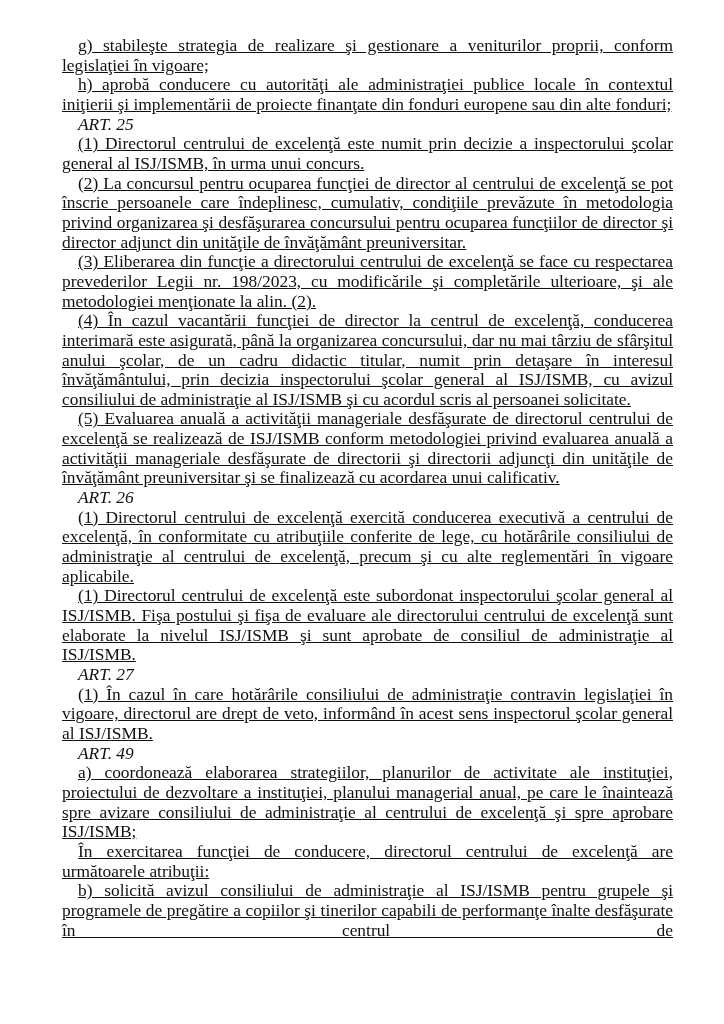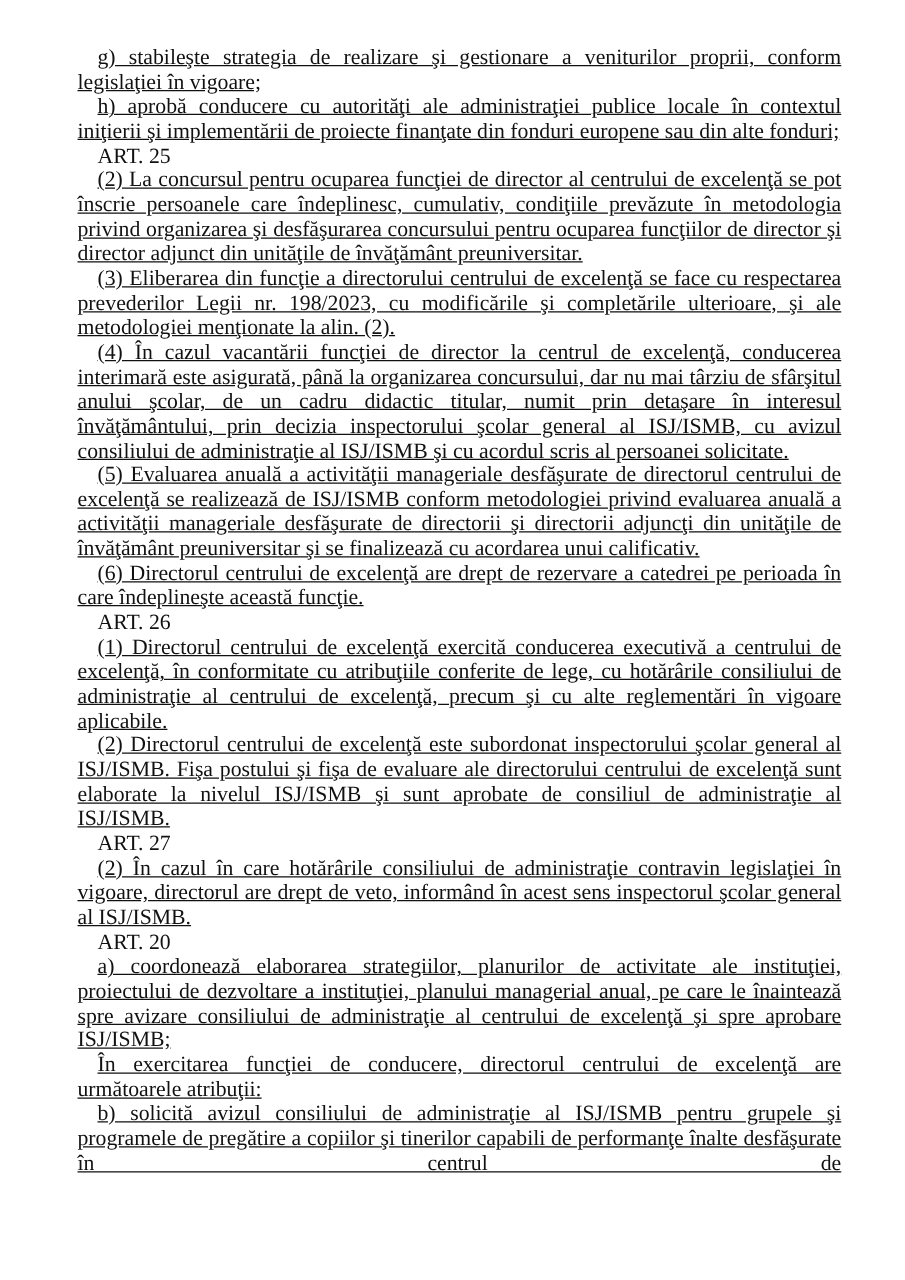--- a/index.html
+++ b/index.html
@@ -25,36 +25,37 @@
   }
   .p {
     margin: 0;
     text-align: justify;
     text-indent: 16px;
     text-decoration: underline;
   }
   .art {
     margin: 0;
     text-indent: 16px;
+    font-style: italic;
   }
 </style>
 </head>
 <body>
 
 <div class="page">
   <p class="p">g) stabileşte strategia de realizare şi gestionare a veniturilor proprii, conform legislaţiei în vigoare;</p>
   <p class="p">h) aprobă conducere cu autorităţi ale administraţiei publice locale în contextul iniţierii şi implementării de proiecte finanţate din fonduri europene sau din alte fonduri;</p>
   <p class="art">ART. 25</p>
+  <p class="p">(1) Directorul centrului de excelenţă este numit prin decizie a inspectorului şcolar general al ISJ/ISMB, în urma unui concurs.</p>
   <p class="p">(2) La concursul pentru ocuparea funcţiei de director al centrului de excelenţă se pot înscrie persoanele care îndeplinesc, cumulativ, condiţiile prevăzute în metodologia privind organizarea şi desfăşurarea concursului pentru ocuparea funcţiilor de director şi director adjunct din unităţile de învăţământ preuniversitar.</p>
   <p class="p">(3) Eliberarea din funcţie a directorului centrului de excelenţă se face cu respectarea prevederilor Legii nr. 198/2023, cu modificările şi completările ulterioare, şi ale metodologiei menţionate la alin. (2).</p>
   <p class="p">(4) În cazul vacantării funcţiei de director la centrul de excelenţă, conducerea interimară este asigurată, până la organizarea concursului, dar nu mai târziu de sfârşitul anului şcolar, de un cadru didactic titular, numit prin detaşare în interesul învăţământului, prin decizia inspectorului şcolar general al ISJ/ISMB, cu avizul consiliului de administraţie al ISJ/ISMB şi cu acordul scris al persoanei solicitate.</p>
   <p class="p">(5) Evaluarea anuală a activităţii manageriale desfăşurate de directorul centrului de excelenţă se realizează de ISJ/ISMB conform metodologiei privind evaluarea anuală a activităţii manageriale desfăşurate de directorii şi directorii adjuncţi din unităţile de învăţământ preuniversitar şi se finalizează cu acordarea unui calificativ.</p>
-  <p class="p">(6) Directorul centrului de excelenţă are drept de rezervare a catedrei pe perioada în care îndeplineşte această funcţie.</p>
   <p class="art">ART. 26</p>
   <p class="p">(1) Directorul centrului de excelenţă exercită conducerea executivă a centrului de excelenţă, în conformitate cu atribuţiile conferite de lege, cu hotărârile consiliului de administraţie al centrului de excelenţă, precum şi cu alte reglementări în vigoare aplicabile.</p>
-  <p class="p">(2) Directorul centrului de excelenţă este subordonat inspectorului şcolar general al ISJ/ISMB. Fişa postului şi fişa de evaluare ale directorului centrului de excelenţă sunt elaborate la nivelul ISJ/ISMB şi sunt aprobate de consiliul de administraţie al ISJ/ISMB.</p>
+  <p class="p">(1) Directorul centrului de excelenţă este subordonat inspectorului şcolar general al ISJ/ISMB. Fişa postului şi fişa de evaluare ale directorului centrului de excelenţă sunt elaborate la nivelul ISJ/ISMB şi sunt aprobate de consiliul de administraţie al ISJ/ISMB.</p>
   <p class="art">ART. 27</p>
-  <p class="p">(2) În cazul în care hotărârile consiliului de administraţie contravin legislaţiei în vigoare, directorul are drept de veto, informând în acest sens inspectorul şcolar general al ISJ/ISMB.</p>
-  <p class="art">ART. 20</p>
+  <p class="p">(1) În cazul în care hotărârile consiliului de administraţie contravin legislaţiei în vigoare, directorul are drept de veto, informând în acest sens inspectorul şcolar general al ISJ/ISMB.</p>
+  <p class="art">ART. 49</p>
   <p class="p">a) coordonează elaborarea strategiilor, planurilor de activitate ale instituţiei, proiectului de dezvoltare a instituţiei, planului managerial anual, pe care le înaintează spre avizare consiliului de administraţie al centrului de excelenţă şi spre aprobare ISJ/ISMB;</p>
   <p class="p">În exercitarea funcţiei de conducere, directorul centrului de excelenţă are următoarele atribuţii:</p>
   <p class="p last-justify" style="text-align-last: justify;">b) solicită avizul consiliului de administraţie al ISJ/ISMB pentru grupele şi programele de pregătire a copiilor şi tinerilor capabili de performanţe înalte desfăşurate în centrul de</p>
 </div>
 
 </body></html>

